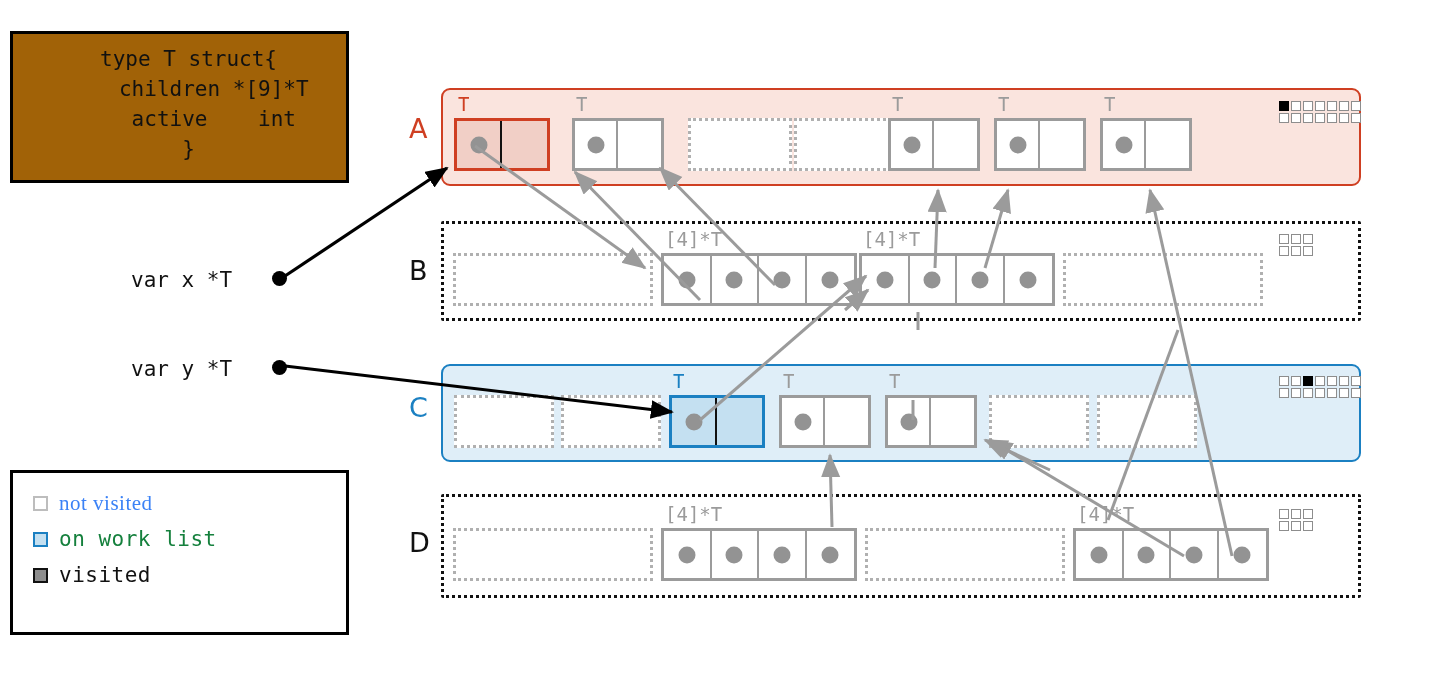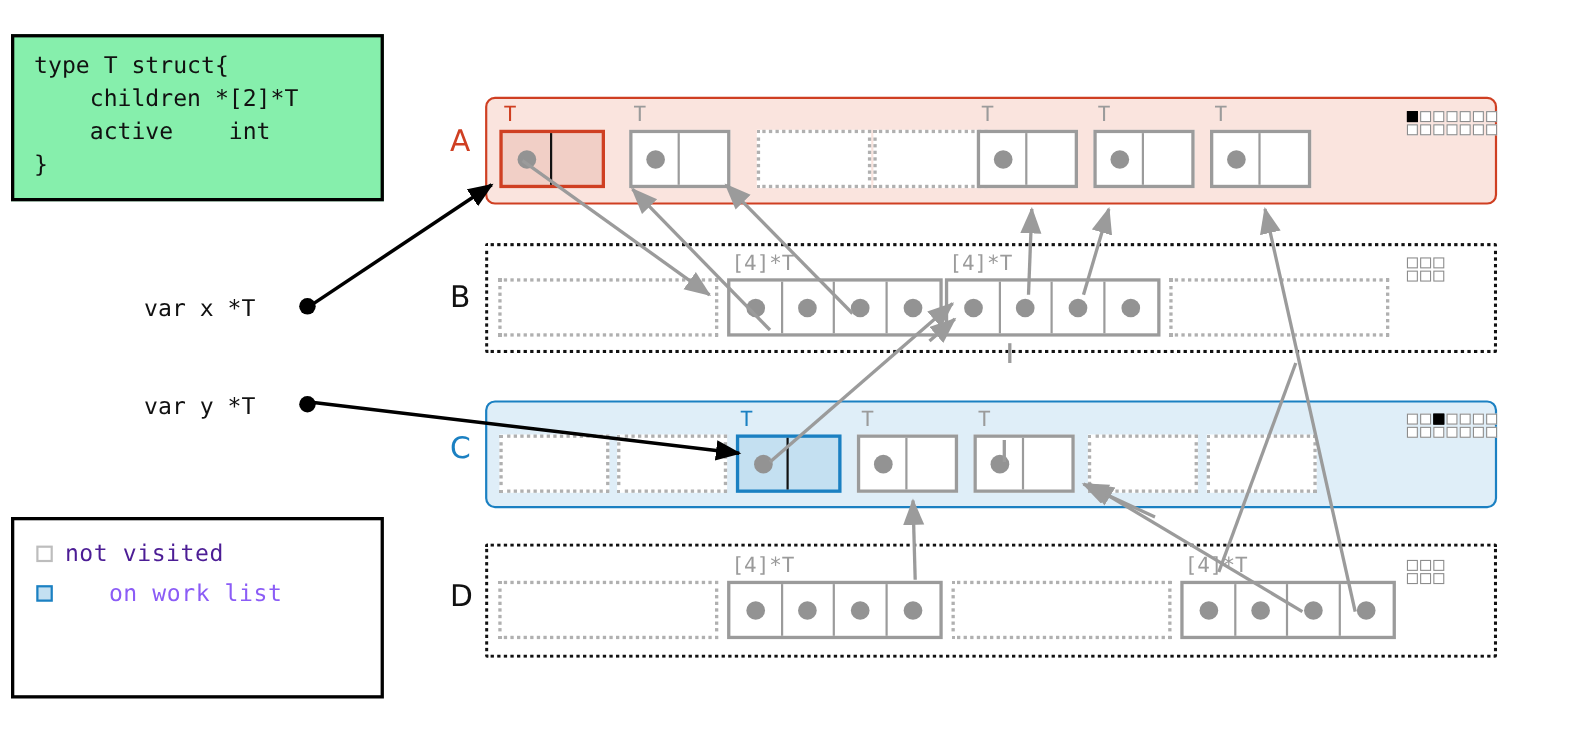--- a/index.html
+++ b/index.html
@@ -12,22 +12,23 @@
     overflow:hidden;
   }
   #stage { position:absolute; left:0; top:0; width:1440px; height:675px; }
 
   
   #arrows { position:absolute; left:0; top:0; width:1440px; height:675px; pointer-events:none; }
 
   
   .code-box {
     position:absolute; left:10px; top:31px; width:339px; height:152px;
-    border:3px solid #000; background:#86efac;
+    border:3px solid #000; background:#a16207;
     padding:10px 0 0 18px;
+    text-align:center;
   }
   .code-line {
     font-family:"DejaVu Sans Mono", monospace;
     font-size:21px; line-height:30px; color:#111; white-space:pre;
   }
 
   
   .legend-box {
     position:absolute; left:10px; top:470px; width:339px; height:165px;
     border:3px solid #000; background:#fff;
@@ -116,33 +117,37 @@
   .bm-cell { width:10px; height:10px; border:1.5px solid #8d8d8d; background:#fff; }
   .bm-cell.on { background:#000; border-color:#000; }
 </style>
 </head>
 <body>
 
 <div id="stage">
 
   <div class="code-box">
     <div class="code-line">type T struct{</div>
-    <div class="code-line">    children *[2]*T</div>
+    <div class="code-line">    children *[9]*T</div>
     <div class="code-line">    active    int</div>
     <div class="code-line">}</div>
   </div>
 
   <div class="legend-box">
     <div class="legend-row">
       <span class="legend-swatch" style="border-color:#bdbdbd;background:#ffffff;"></span>
-      <span class="legend-label" style="color:#4c1d95;">not visited</span>
+      <span class="legend-label" style="color:#3b82f6;font-family:Liberation Serif, serif;">not visited</span>
     </div>
     <div class="legend-row">
       <span class="legend-swatch" style="border-color:#1b80c2;background:#c4e0f1;"></span>
-      <span class="legend-label" style="color:#8b5cf6;margin-left:40px;">on work list</span>
+      <span class="legend-label" style="color:#15803d;">on work list</span>
+    </div>
+    <div class="legend-row">
+      <span class="legend-swatch" style="border-color:#111111;background:#8d8d8d;"></span>
+      <span class="legend-label" style="color:#111111;">visited</span>
     </div>
   </div>
 
   <div class="var" style="left:131px; top:268px;">var x *T</div>
   <div class="var-dot" style="left:272px; top:271px;"></div>
 
   <div class="var" style="left:131px; top:357px;">var y *T</div>
   <div class="var-dot" style="left:272px; top:360px;"></div>
 
   <div class="row-label" style="left:409px; top:113px; color:#cf3f22;">A</div>

